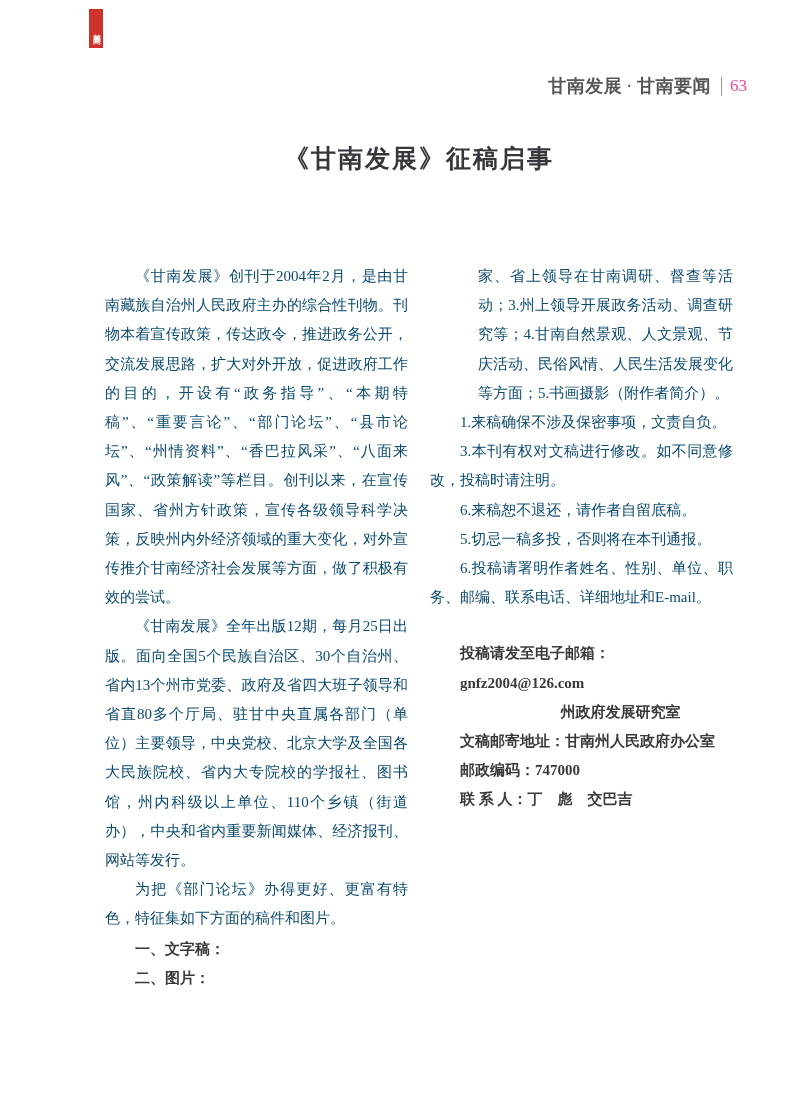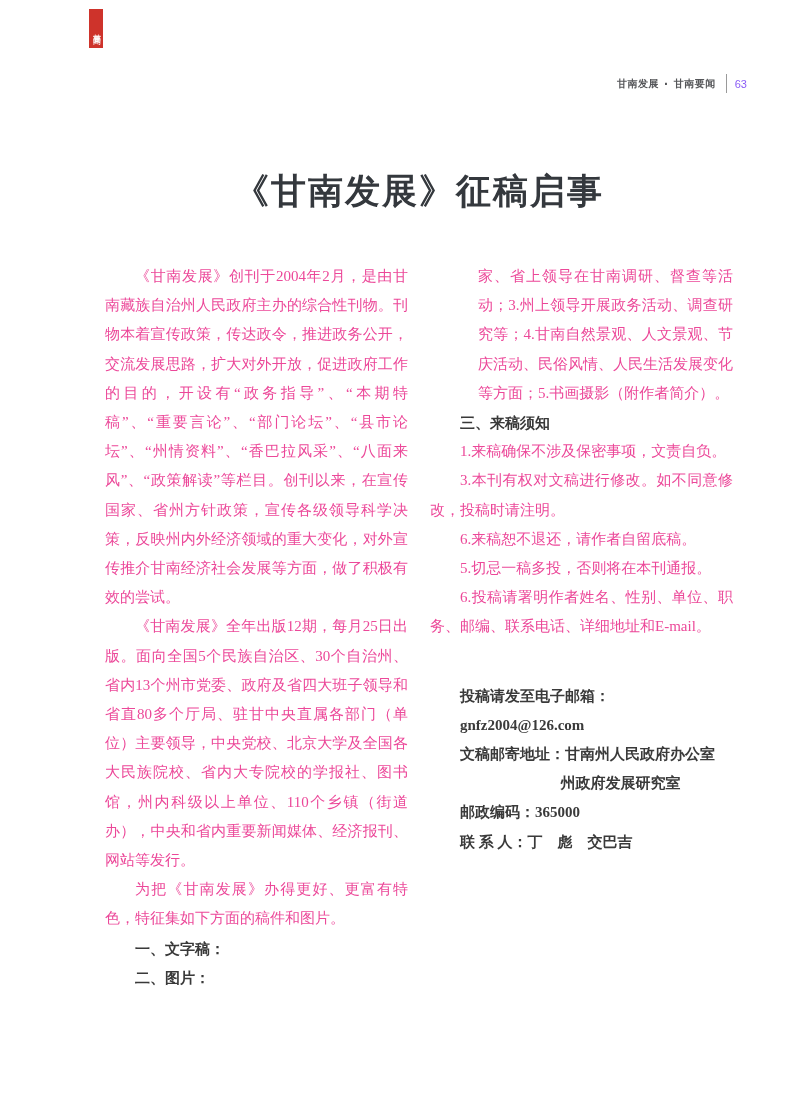--- a/index.html
+++ b/index.html
@@ -40,55 +40,55 @@
   .page-header {
     position: absolute;
     top: 74px;
     right: 58px;
     display: flex;
     align-items: center;
     white-space: nowrap;
   }
   .hdr-journal, .hdr-section {
     font-family: "Liberation Sans", sans-serif;
-    font-size: 10px;
+    font-size: 18px;
     font-weight: 700;
     color: #555659;
     letter-spacing: 0.5px;
   }
   .hdr-sep {
     font-family: "Liberation Sans", sans-serif;
     font-size: 14px;
     font-weight: 700;
     color: #555659;
     margin: 0 5px;
   }
   .hdr-divider {
     display: inline-block;
     width: 1px;
     height: 19px;
     background: #9a9a9a;
     margin: 0 8px 0 10px;
   }
   .hdr-page {
-    font-family: Liberation Sans, sans-serif;
-    font-size: 11px;
+    font-family: Liberation Serif, serif;
+    font-size: 17px;
     font-weight: 400;
-    color: #8b5cf6;
+    color: #ec4899;
   }
   
   .article-title {
     position: absolute;
-    top: 168px;
+    top: 142px;
     left: 105px;
     width: 628px;
     margin: 0;
     text-align: center;
     font-family: "Liberation Serif", "DejaVu Serif", serif;
-    font-size: 35px;
+    font-size: 25px;
     font-weight: 700;
     letter-spacing: 2px;
     color: #34383d;
   }
   
   .columns {
     position: absolute;
     top: 262px;
     left: 105px;
     width: 628px;
@@ -96,32 +96,32 @@
     gap: 22px;
   }
   .col {
     width: 303px;
   }
   .col p {
     margin: 0;
     font-size: 15px;
     line-height: 29.2px;
     text-align: justify;
-    color: #ec4899;
+    color: #0c4a6e;
   }
   .col p.para { text-indent: 2em; }
   .col p.cont { text-indent: 0; margin-left: 48px; }
   .col p.heading {
     text-indent: 2em;
     font-family: "Liberation Sans", sans-serif;
     font-weight: 700;
     color: #393939;
   }
   .contact {
-    margin-top: 40px;
+    margin-top: 27px;
   }
   .contact p.contact {
     margin-left: 2em;
     text-indent: 0;
     text-align: left;
     font-weight: 600;
     color: #3a3a3a;
   }
   .contact p.contact-indent {
     margin-left: 8.7em;
@@ -143,37 +143,36 @@
     <span class="hdr-divider"></span>
     <span class="hdr-page">63</span>
   </div>
 
   <h1 class="article-title">《甘南发展》征稿启事</h1>
 
   <div class="columns">
     <div class="col">
         <p class="para">《甘南发展》创刊于2004年2月，是由甘南藏族自治州人民政府主办的综合性刊物。刊物本着宣传政策，传达政令，推进政务公开，交流发展思路，扩大对外开放，促进政府工作的目的，开设有“政务指导”、“本期特稿”、“重要言论”、“部门论坛”、“县市论坛”、“州情资料”、“香巴拉风采”、“八面来风”、“政策解读”等栏目。创刊以来，在宣传国家、省州方针政策，宣传各级领导科学决策，反映州内外经济领域的重大变化，对外宣传推介甘南经济社会发展等方面，做了积极有效的尝试。</p>
         <p class="para">《甘南发展》全年出版12期，每月25日出版。面向全国5个民族自治区、30个自治州、省内13个州市党委、政府及省四大班子领导和省直80多个厅局、驻甘中央直属各部门（单位）主要领导，中央党校、北京大学及全国各大民族院校、省内大专院校的学报社、图书馆，州内科级以上单位、110个乡镇（街道办），中央和省内重要新闻媒体、经济报刊、网站等发行。</p>
-        <p class="para">为把《甘南发展》办得更好、更富有特色，特征集如下方面的稿件和图片。</p>
+        <p class="para">为把《部门论坛》办得更好、更富有特色，特征集如下方面的稿件和图片。</p>
         <p class="heading">一、文字稿：</p>
         <p class="heading">二、图片：</p>
       </div>
     <div class="col">
       <div>
           <p class="cont">家、省上领导在甘南调研、督查等活动；3.州上领导开展政务活动、调查研究等；4.甘南自然景观、人文景观、节庆活动、民俗风情、人民生活发展变化等方面；5.书画摄影（附作者简介）。</p>
-          <p class="heading">三、来稿须知</p>
           <p class="para">1.来稿确保不涉及保密事项，文责自负。</p>
           <p class="para">3.本刊有权对文稿进行修改。如不同意修改，投稿时请注明。</p>
           <p class="para">6.来稿恕不退还，请作者自留底稿。</p>
           <p class="para">5.切忌一稿多投，否则将在本刊通报。</p>
           <p class="para">6.投稿请署明作者姓名、性别、单位、职务、邮编、联系电话、详细地址和E-mail。</p>
         </div>
       <div class="contact">
           <p class="contact">投稿请发至电子邮箱：gnfz2004@126.com</p>
+          <p class="contact contact-indent">州政府发展研究室</p>
           <p class="contact">文稿邮寄地址：甘南州人民政府办公室</p>
-          <p class="contact contact-indent">州政府发展研究室</p>
-          <p class="contact">邮政编码：365000</p>
+          <p class="contact">邮政编码：747000</p>
           <p class="contact">联 系 人：丁　彪　交巴吉</p>
         </div>
     </div>
   </div>
 
 </div>
 
 </body></html>

